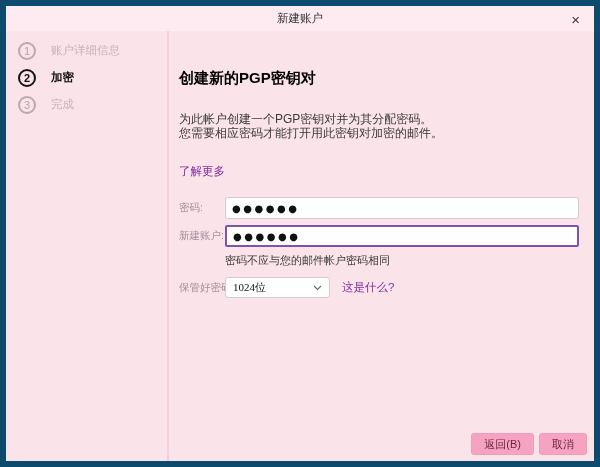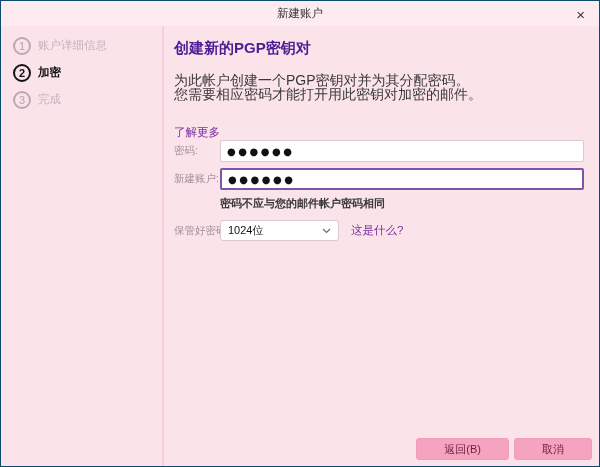--- a/index.html
+++ b/index.html
@@ -1,65 +1,65 @@
 <!DOCTYPE html>
 <html><head>
 <meta charset="utf-8">
 <style>
   * { margin:0; padding:0; box-sizing:border-box; }
   body { margin:0; background:#fbe3ea; font-family:"Liberation Sans","DejaVu Sans",sans-serif; }
   .window {
     position:relative; width:600px; height:467px;
-    background:#fbe3ea; border:1px solid #0c4a6e;
+    background:#fbe3ea; border:6px solid #0c4a6e;
     display:flex; flex-direction:column; overflow:hidden;
   }
   .titlebar {
     height:25px; flex:0 0 25px; background:#fdebf1;
     display:flex; align-items:center; justify-content:center; position:relative;
   }
   .titlebar .title { font-size:11.5px; color:#333; }
   .titlebar .close {
     position:absolute; right:10px; top:50%; transform:translateY(-50%);
     font-size:15px; line-height:1; color:#3a3a3a; cursor:pointer; padding:2px 4px;
   }
   .bodyrow { flex:1; display:flex; }
   .sidebar { width:163px; flex:0 0 163px; border-right:2px solid #f5cedd; padding-top:6px; }
   .step { display:flex; align-items:center; height:27px; padding-left:12px; }
   .step .circle {
     width:18px; height:18px; border-radius:50%; border:2px solid #bba8b0;
     color:#b5a2aa; font-size:11px; display:flex; align-items:center; justify-content:center;
     flex-shrink:0;
   }
-  .step .slabel { margin-left:7px; font-size:11.5px; color:#c6b2bb; white-space:nowrap; }
+  .step .slabel { margin-left:15px; font-size:11.5px; color:#c6b2bb; white-space:nowrap; }
   .step.active .circle { border-color:#141414; color:#111; font-weight:bold; }
   .step.active .slabel { color:#111; font-weight:bold; }
   .main { flex:1; position:relative; padding:13px 15px 0 10px; }
-  .heading { font-size:15px; font-weight:bold; color:#4c1d95; }
-  .desc { margin-top:15px; font-size:14px; color:#3a3a3a; line-height:14px; }
+  .heading { font-size:15px; font-weight:bold; color:#000000;margin-top:25px; }
+  .desc { margin-top:24px; font-size:12px; color:#3a3a3a; line-height:14px; }
   .link { display:inline-block; margin-top:24px; font-size:11.5px; color:#7b2f9e; cursor:pointer; }
-  .form { margin-top:0; }
+  .form { margin-top:18px; }
   .form-row { display:flex; align-items:center; margin-bottom:6px; }
   .form-label { width:46px; flex-shrink:0; font-size:10.5px; color:#a5909a; white-space:nowrap; }
   .pwinput {
     flex:1; height:22px; background:#fff; border:1px solid #dcc8d1; border-radius:2px;
     font-family:"DejaVu Sans",sans-serif; font-size:10px; font-weight:bold;
     letter-spacing:2.5px; color:#111; padding:0 6px; outline:none;
   }
   .pwinput.focused { border:2px solid #7d55a8; }
-  .helper { margin:1px 0 9px 46px; font-size:11px; color:#383838;font-weight:bold; }
+  .helper { margin:1px 0 9px 46px; font-size:11px; color:#383838; }
   .select {
-    width:119px; height:21px; background:#fff; border:1px solid #dcc8d1; border-radius:3px;
+    width:105px; height:21px; background:#fff; border:1px solid #dcc8d1; border-radius:3px;
     display:flex; align-items:center; justify-content:space-between;
-    padding:0 7px; font-size:11px; color:#111; cursor:pointer;
+    padding:0 7px; font-size:11px; color:#111; cursor:pointer;font-family:Liberation Serif, serif;
   }
   .select svg { flex-shrink:0; }
   .help-link { margin-left:12px; font-size:11.5px; color:#7b2f9e; cursor:pointer; }
   .footer { position:absolute; right:7px; bottom:6px; display:flex; gap:5px; }
   .btn {
-    height:22px; border-radius:3px; font-size:11px; padding:0 27px;
+    height:22px; border-radius:3px; font-size:11px; padding:0 12px;
     display:flex; align-items:center; justify-content:center; cursor:pointer;
     border:1px solid transparent; white-space:nowrap;
   }
   .btn.secondary { background:#f6a3c1; border-color:#f29cbb; color:#701e3e; }
   .btn.primary  { background:#d15981; border-color:#c64e77; color:#ffffff; }
 </style>
 </head>
 <body>
 
 <div class="window">

